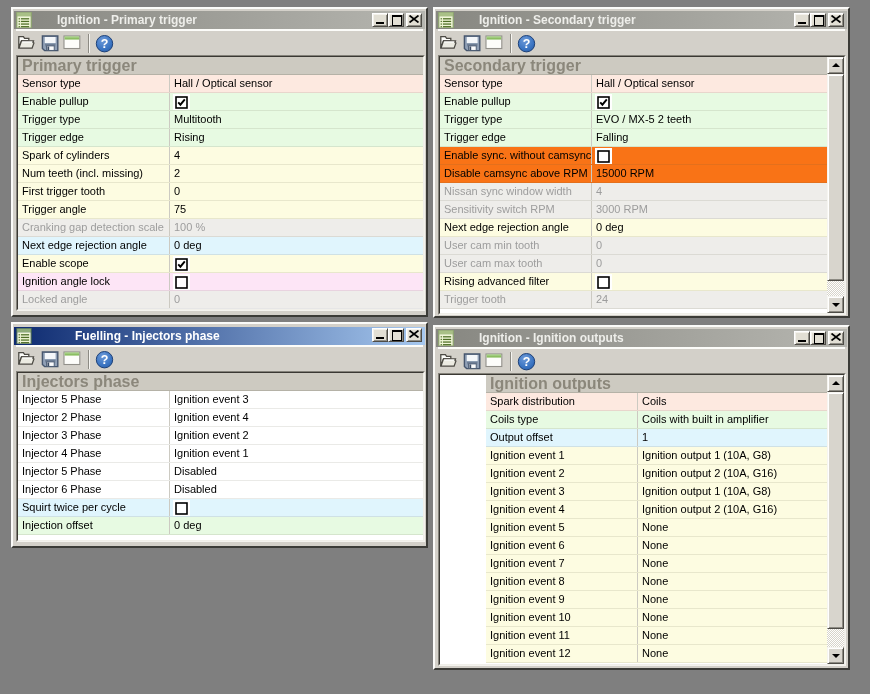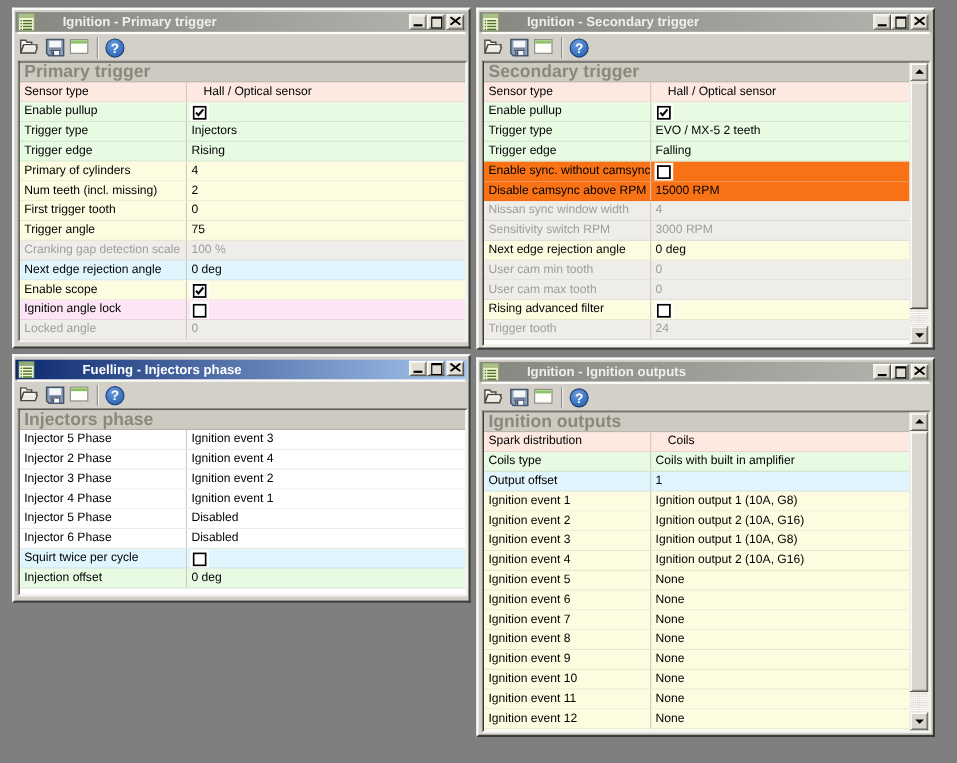--- a/index.html
+++ b/index.html
@@ -25,21 +25,21 @@
 .tsep{position:absolute;top:3px;width:1px;height:19px;background:#8d8b84;box-shadow:1px 0 0 #f6f5f1;}
 .grid{position:absolute;left:3px;right:1px;background:#fff;
   border:1px solid;border-color:#84827a #f4f3ee #f4f3ee #84827a;}
 .gin{position:absolute;left:0;top:0;right:0;bottom:0;border:1px solid;border-color:#3a3833 #f0efe9 #f0efe9 #3a3833;overflow:hidden;}
 .ghdr{height:17px;border-bottom:1px solid #b5b2a7;background:#cdcac1;
   font-weight:bold;color:#8b877b;font-size:16px;line-height:17px;padding-left:4px;}
 .row{height:17px;border-bottom:1px solid rgba(95,95,70,0.13);display:flex;line-height:17px;}
 .lbl{width:147px;padding-left:4px;border-right:1px solid #cccac2;flex:none;overflow:hidden;white-space:nowrap;}
 .val{padding-left:4px;flex:1;overflow:hidden;white-space:nowrap;position:relative;}
 .dis{color:#9d9d9d;}
-.c-pink{background:#fde9e0;gap:11px;}
+.c-pink{background:#fde9e0;}
 .c-green{background:#e7fae2;}
 .c-yellow{background:#fdfce1;}
 .c-lime{background:#f97316;}
 .c-blue{background:#e0f5fd;}
 .c-mag{background:#fde5f6;}
 .c-grey{background:#eeedea;}
 .c-white{background:#ffffff;}
 .cbx{position:absolute;left:5px;top:3px;box-shadow:0 0 0 2px #fff;background:#fff;}
 .sb{position:absolute;top:0;right:0;bottom:0;width:17px;
   background:#fff;background-image:conic-gradient(#d7d4ca 25%,#fff 0 50%,#d7d4ca 0 75%,#fff 0);
@@ -133,28 +133,28 @@
           <div class="lbl">Enable pullup</div>
           <div class="val">
             <svg class="cbx" width="13" height="13">
               <rect x="1" y="1" width="11" height="11" fill="#fff" stroke="#000" stroke-width="1.6"></rect>
               <path d="M3.2 6.4 L5.4 8.7 L9.8 3.4" stroke="#000" stroke-width="1.9" fill="none"></path>
             </svg>
           </div>
         </div>
     <div class="row c-green">
           <div class="lbl">Trigger type</div>
-          <div class="val">Injectors</div>
+          <div class="val">Multitooth</div>
         </div>
     <div class="row c-green">
           <div class="lbl">Trigger edge</div>
           <div class="val">Rising</div>
         </div>
     <div class="row c-yellow">
-          <div class="lbl">Primary of cylinders</div>
+          <div class="lbl">Spark of cylinders</div>
           <div class="val">4</div>
         </div>
     <div class="row c-yellow">
           <div class="lbl">Num teeth (incl. missing)</div>
           <div class="val">2</div>
         </div>
     <div class="row c-yellow">
           <div class="lbl">First trigger tooth</div>
           <div class="val">0</div>
         </div>
@@ -505,21 +505,21 @@
             <stop offset="0.6" stop-color="#3a74c2"></stop>
             <stop offset="1" stop-color="#2458a0"></stop>
           </radialGradient>
         </defs>
         <circle cx="9.5" cy="9.7" r="8.2" fill="url(#hg)" stroke="#1e4178" stroke-width="1"></circle>
         <text x="9.6" y="14" text-anchor="middle" font-family="Liberation Sans" font-size="12.5" font-weight="bold" fill="#fff">?</text>
       </svg>
   </div>
   <div class="grid" style="top:46px;bottom:2px;right:2px;">
       <div class="gin">
-    <div style="margin-right:17px;">
+    <div style="margin-right:17px;margin-left:46px;">
     <div class="ghdr">Ignition outputs</div>
     <div class="row c-pink">
             <div class="lbl">Spark distribution</div>
             <div class="val">Coils</div>
           </div>
     <div class="row c-green">
             <div class="lbl">Coils type</div>
             <div class="val">Coils with built in amplifier</div>
           </div>
     <div class="row c-blue">

